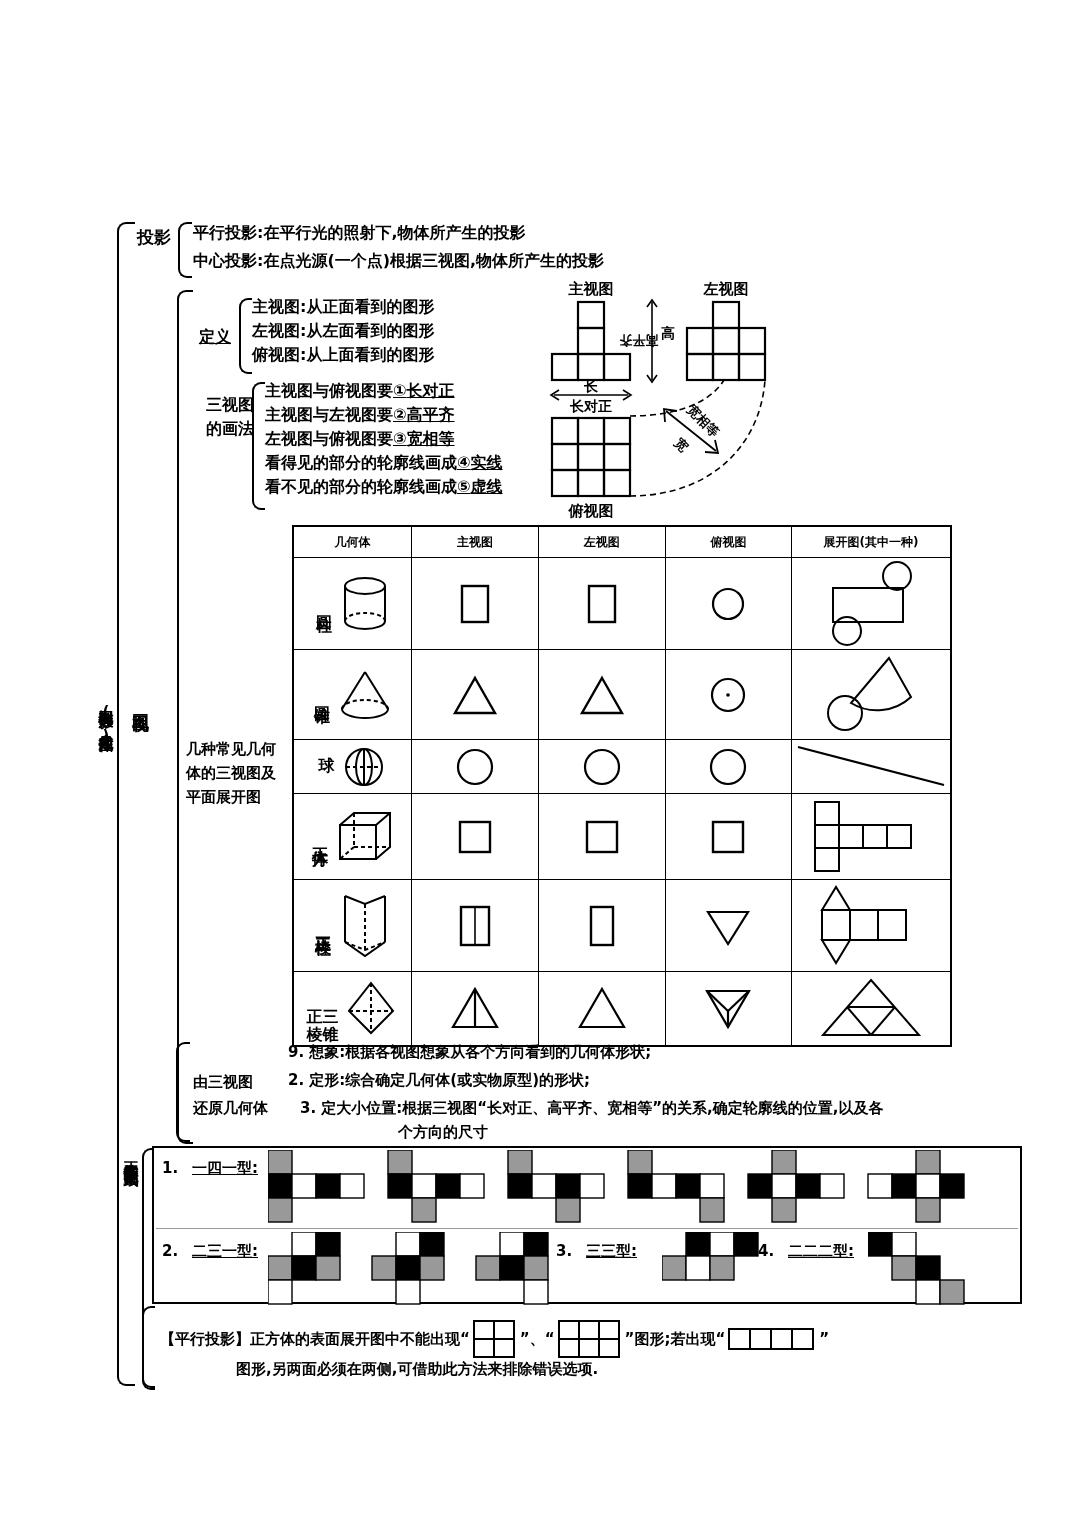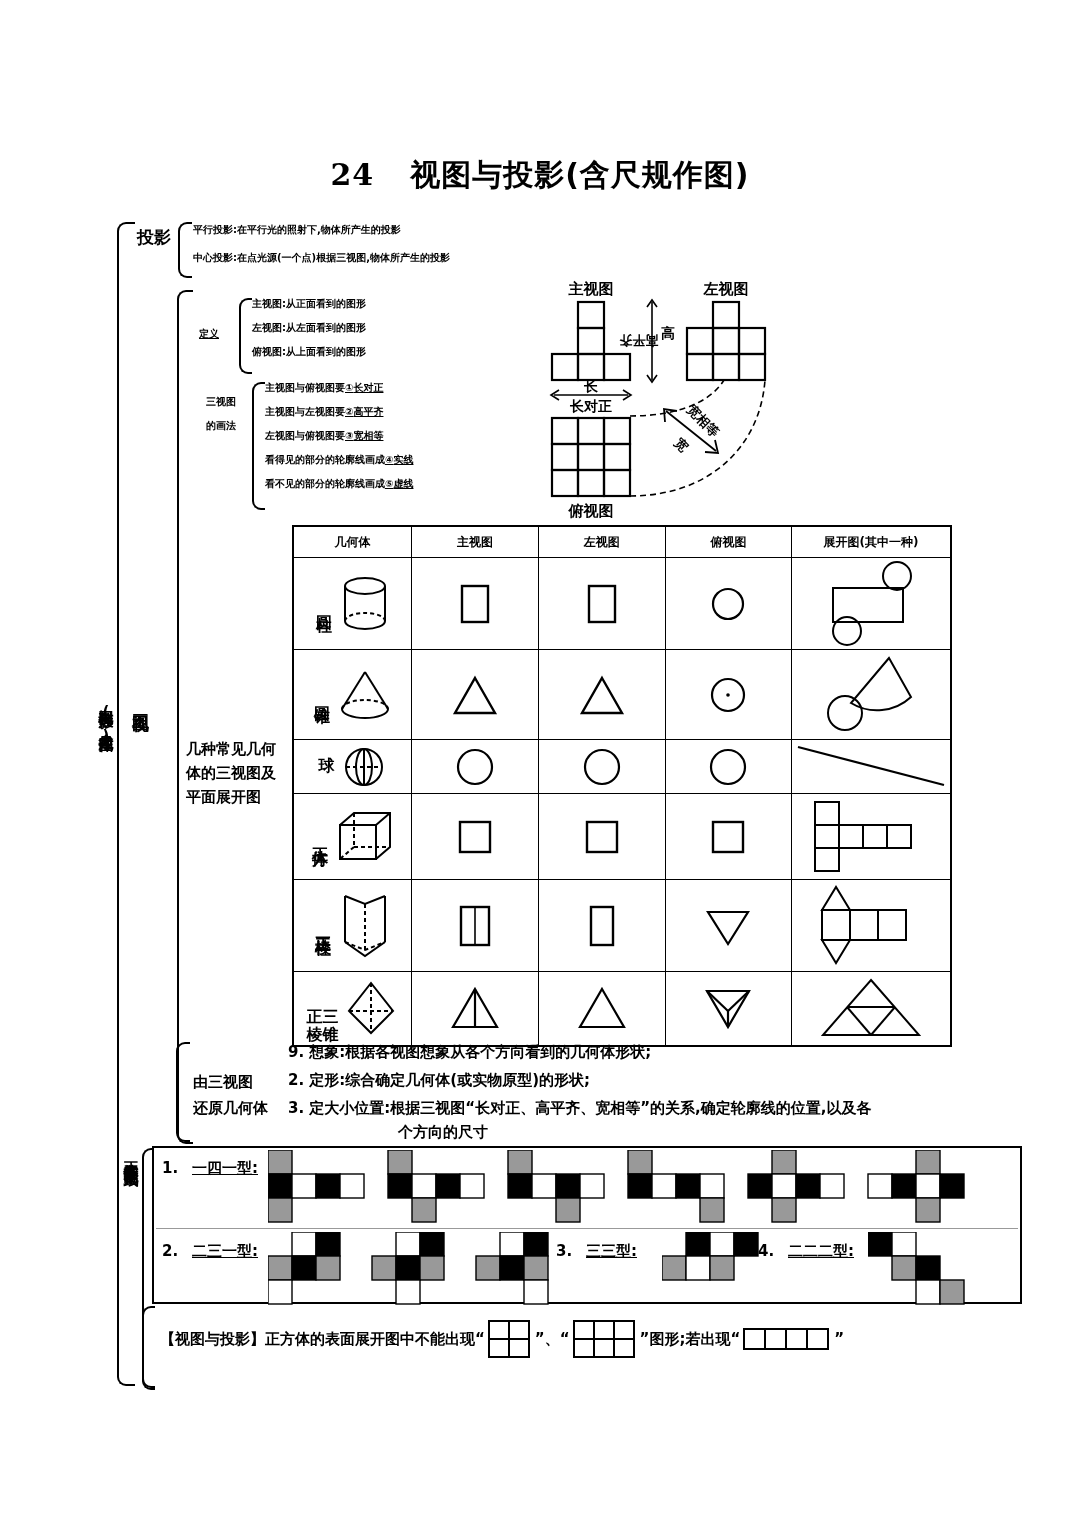--- a/index.html
+++ b/index.html
@@ -13,21 +13,21 @@
   
   .title{
     position:absolute;left:0;top:155px;width:1080px;text-align:center;
     font-size:30px;font-weight:bold;letter-spacing:1px;
   }
   .title .num{margin-right:36px;font-family:"DejaVu Serif","Liberation Serif",serif;}
 
   
   .t{position:absolute;font-weight:bold;white-space:nowrap;line-height:1.15;}
   .fs15{font-size:15px;}
-  .fs16{font-size:10px;}
+  .fs16{font-size:16px;}
   .fs17{font-size:17px;}
   .u{text-decoration:underline;}
 
   
   .vert{
     position:absolute;font-weight:bold;white-space:nowrap;
     writing-mode:vertical-rl;text-orientation:upright;
     letter-spacing:1px;
   }
 
@@ -61,23 +61,20 @@
   .pageno{
     position:absolute;left:0;top:1448px;width:1080px;text-align:center;
     font-size:24px;font-weight:bold;font-family:"DejaVu Serif","Liberation Serif",serif;
   }
 </style>
 </head>
 <body>
 
 <div class="page">
 
-  <div class="title">
-    <span class="num">24</span><span>视图与投影(含尺规作图)</span>
-  </div>
 
   <div class="vert fs15" style="left:96px;top:698px;height:240px;">视图与投影(含尺规作图)</div>
   <div class="brace" style="left:117px;top:222px;width:16px;height:1160px;"></div>
 
   <div class="t fs17" style="left:137px;top:228px;">投影</div>
   <div class="brace" style="left:178px;top:222px;width:12px;height:52px;"></div>
   <div class="t fs16" style="left:193px;top:224px;">平行投影:在平行光的照射下,物体所产生的投影</div>
   <div class="t fs16" style="left:193px;top:252px;">中心投影:在点光源(一个点)根据三视图,物体所产生的投影</div>
 
   <div class="vert fs17" style="left:130px;top:700px;height:76px;">三视图</div>
@@ -451,21 +448,21 @@
       </tr>
     </tbody>
   </table>
 
   <div class="brace" style="left:176px;top:1042px;width:12px;height:96px;"></div>
   <div class="t fs15" style="left:193px;top:1074px;">由三视图</div>
   <div class="t fs15" style="left:193px;top:1100px;">还原几何体</div>
 
   <div class="t fs15" style="left:288px;top:1044px;">9. 想象:根据各视图想象从各个方向看到的几何体形状;</div>
   <div class="t fs15" style="left:288px;top:1072px;">2. 定形:综合确定几何体(或实物原型)的形状;</div>
-  <div class="t fs15" style="left:288px;top:1100px;">3. 定大小位置:根据三视图“长对正、高平齐、宽相等”的关系,确定轮廓线的位置,以及各</div>
+  <div class="t fs15" style="left:300px;top:1100px;">3. 定大小位置:根据三视图“长对正、高平齐、宽相等”的关系,确定轮廓线的位置,以及各</div>
   <div class="t fs15" style="left:398px;top:1124px;">个方向的尺寸</div>
 
   <div class="vert fs15" style="left:121px;top:1150px;height:230px;">正方体展开图的常见形式</div>
   <div class="brace" style="left:142px;top:1148px;width:11px;height:236px;"></div>
 
   <div class="netbox" style="left:152px;top:1146px;width:870px;height:158px;"></div>
   <div class="netrow-sep" style="left:156px;top:1228px;width:862px;"></div>
 
   <div class="t fs15" style="left:162px;top:1160px;">1.</div>
   <div class="t fs15 u" style="left:192px;top:1160px;">一四一型:</div>
@@ -593,21 +590,21 @@
         <rect x="48" y="24" width="24" height="24" fill="#000"></rect>
         <rect x="48" y="48" width="24" height="24" fill="#fff"></rect>
         <rect x="72" y="48" width="24" height="24" fill="#999"></rect>
       </g>
     </svg>
   </div>
 
   <div class="brace" style="left:142px;top:1306px;width:11px;height:80px;"></div>
   <div class="tipbox" style="left:152px;top:1306px;width:870px;height:80px;">
     <div style="position:absolute;left:8px;top:12px;white-space:nowrap;font-size:15px;font-weight:bold;display:flex;align-items:center;">
-      <span>【视图与投影】</span>
+      <span>【平行投影】</span>
         <span>正方体的表面展开图中不能出现“</span>
       <svg width="48" height="42" viewBox="0 0 48 42" style="vertical-align:middle;margin:0 1px;">
         <g fill="none" stroke="#000" stroke-width="2">
           <rect x="3" y="3" width="20" height="18"></rect>
           <rect x="23" y="3" width="20" height="18"></rect>
           <rect x="3" y="21" width="20" height="18"></rect>
           <rect x="23" y="21" width="20" height="18"></rect>
         </g>
       </svg>
       <span>”、“</span>
@@ -625,16 +622,17 @@
       <svg width="92" height="26" viewBox="0 0 92 26" style="vertical-align:middle;margin:0 1px;">
         <g fill="none" stroke="#000" stroke-width="2">
           <rect x="3" y="3" width="21" height="20"></rect>
           <rect x="24" y="3" width="21" height="20"></rect>
           <rect x="45" y="3" width="21" height="20"></rect>
           <rect x="66" y="3" width="21" height="20"></rect>
         </g>
       </svg>
       <span>”</span>
     </div>
+    <div style="position:absolute;left:84px;top:54px;white-space:nowrap;font-size:15px;font-weight:bold;">图形,另两面必须在两侧,可借助此方法来排除错误选项.</div>
   </div>
 
 
 </div>
 
 </body></html>

